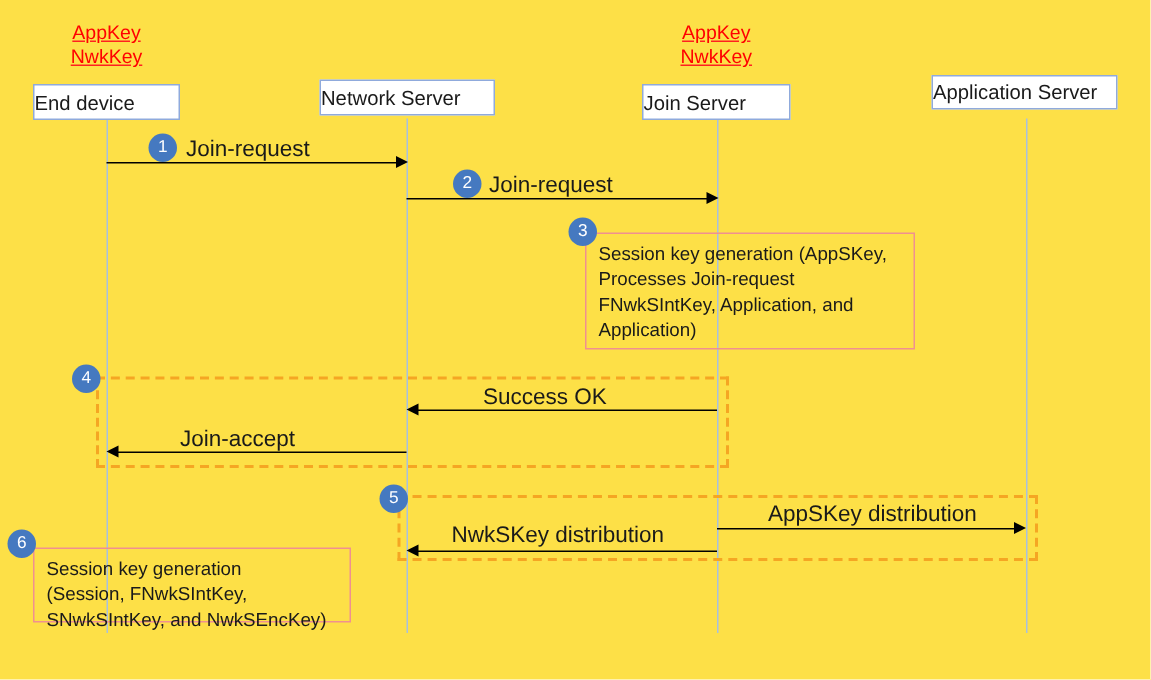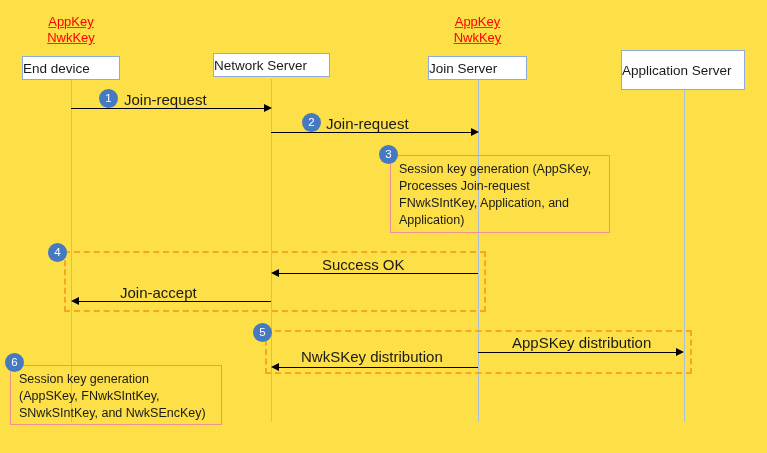--- a/index.html
+++ b/index.html
@@ -53,21 +53,21 @@
 
   <div class="actor-box" style="left:22px;top:56px;width:98px;height:24px;">
     <span>End device</span>
   </div>
   <div class="actor-box" style="left:213px;top:53px;width:117px;height:24px;">
     <span>Network Server</span>
   </div>
   <div class="actor-box" style="left:428px;top:56px;width:99px;height:24px;">
     <span>Join Server</span>
   </div>
-  <div class="actor-box" style="left:621px;top:50px;width:124px;height:40px;">
+  <div class="actor-box" style="left:621px;top:50px;width:124px;height:23px;">
     <span>Application Server</span>
   </div>
 
   <div class="dash-box" style="left:64px;top:251px;width:422px;height:61px;"></div>
 
   <div class="dash-box" style="left:265px;top:330px;width:427px;height:44px;"></div>
 
   <div class="msg-line" style="left:71px;top:108px;width:194px;"></div>
   <div class="arrowhead arrow-right" style="left:264px;top:104px;"></div>
   <div class="msg-label" style="left:124px;top:91px;">Join-request</div>
@@ -99,20 +99,20 @@
   <div class="badge" style="left:253px;top:323px;">5</div>
 
   <div class="msg-line" style="left:278px;top:367px;width:200px;"></div>
   <div class="arrowhead arrow-left" style="left:271px;top:363px;"></div>
   <div class="msg-label" style="left:301px;top:348px;">NwkSKey distribution</div>
 
   <div class="msg-line" style="left:478px;top:352px;width:199px;"></div>
   <div class="arrowhead arrow-right" style="left:676px;top:348px;"></div>
   <div class="msg-label" style="left:512px;top:334px;">AppSKey distribution</div>
 
-  <div class="note-box" style="left:10px;top:365px;width:212px;height:60px;">
+  <div class="note-box" style="left:22px;top:365px;width:212px;height:50px;">
     <div>Session key generation</div>
-    <div>(AppSKey, FNwkSIntKey,</div>
+    <div>(Session, FNwkSIntKey,</div>
     <div>SNwkSIntKey, and NwkSEncKey)</div>
   </div>
   <div class="badge" style="left:5px;top:353px;">6</div>
 
 </div>
 
 </body></html>

